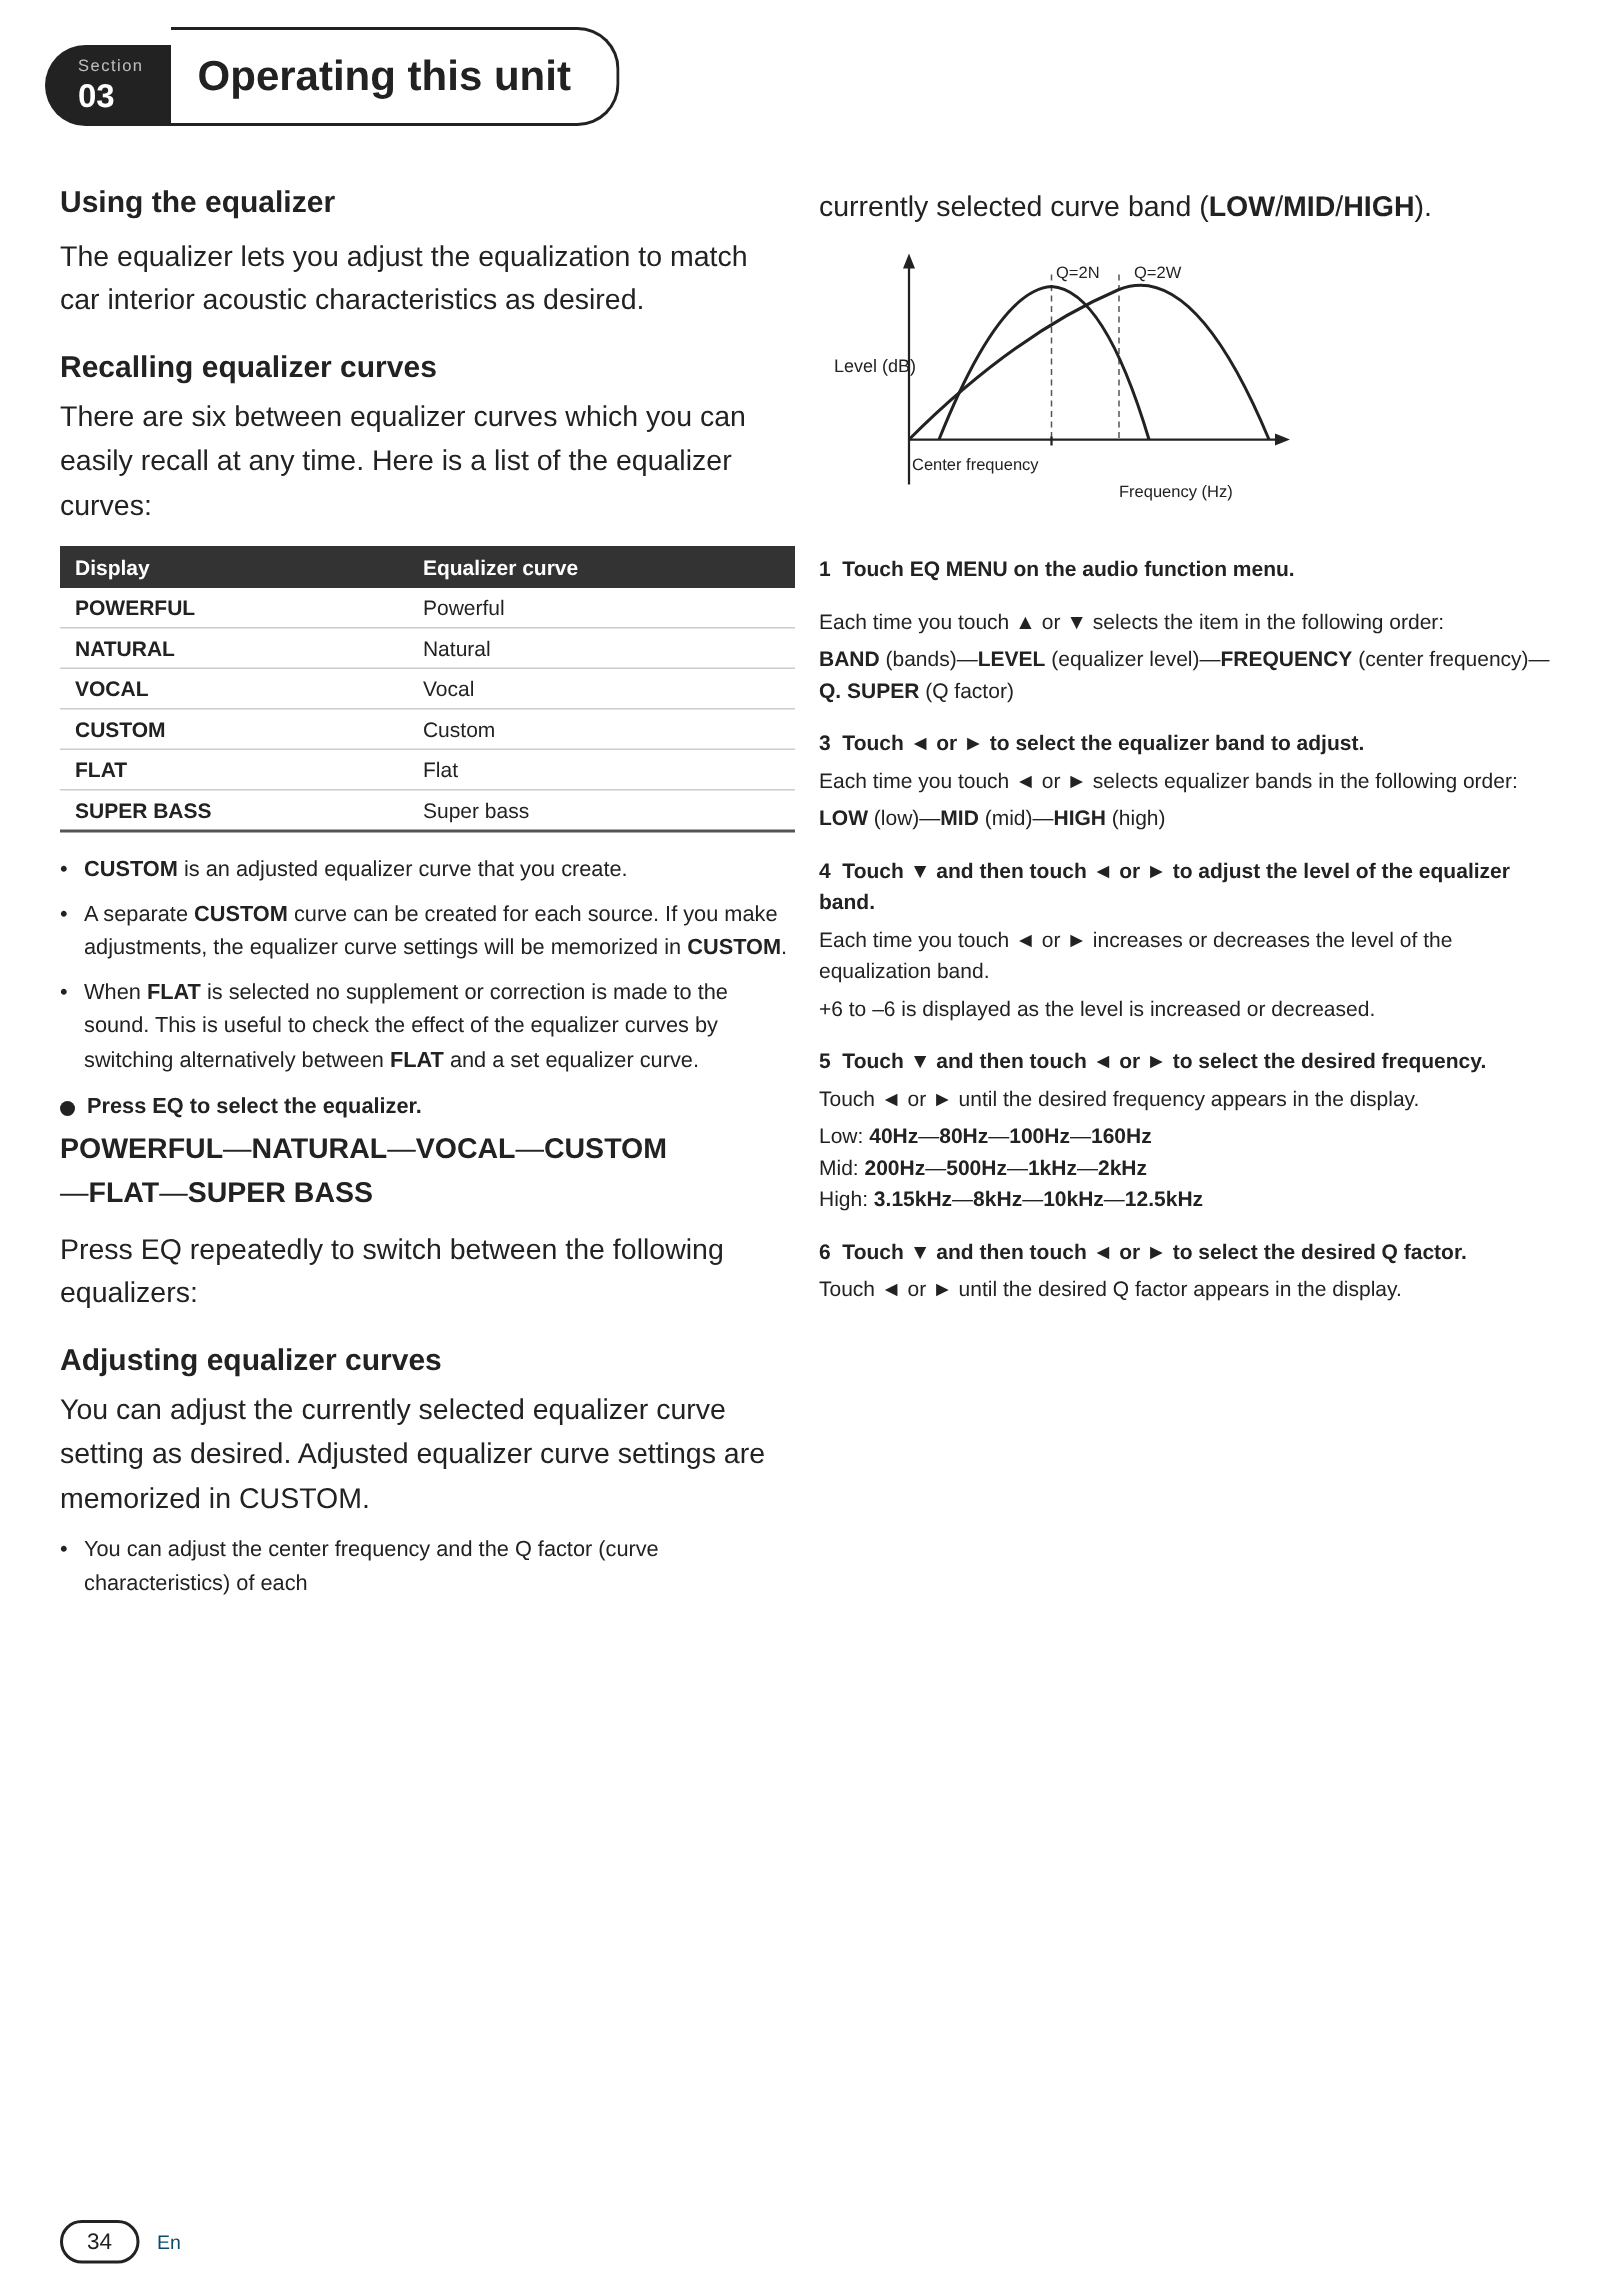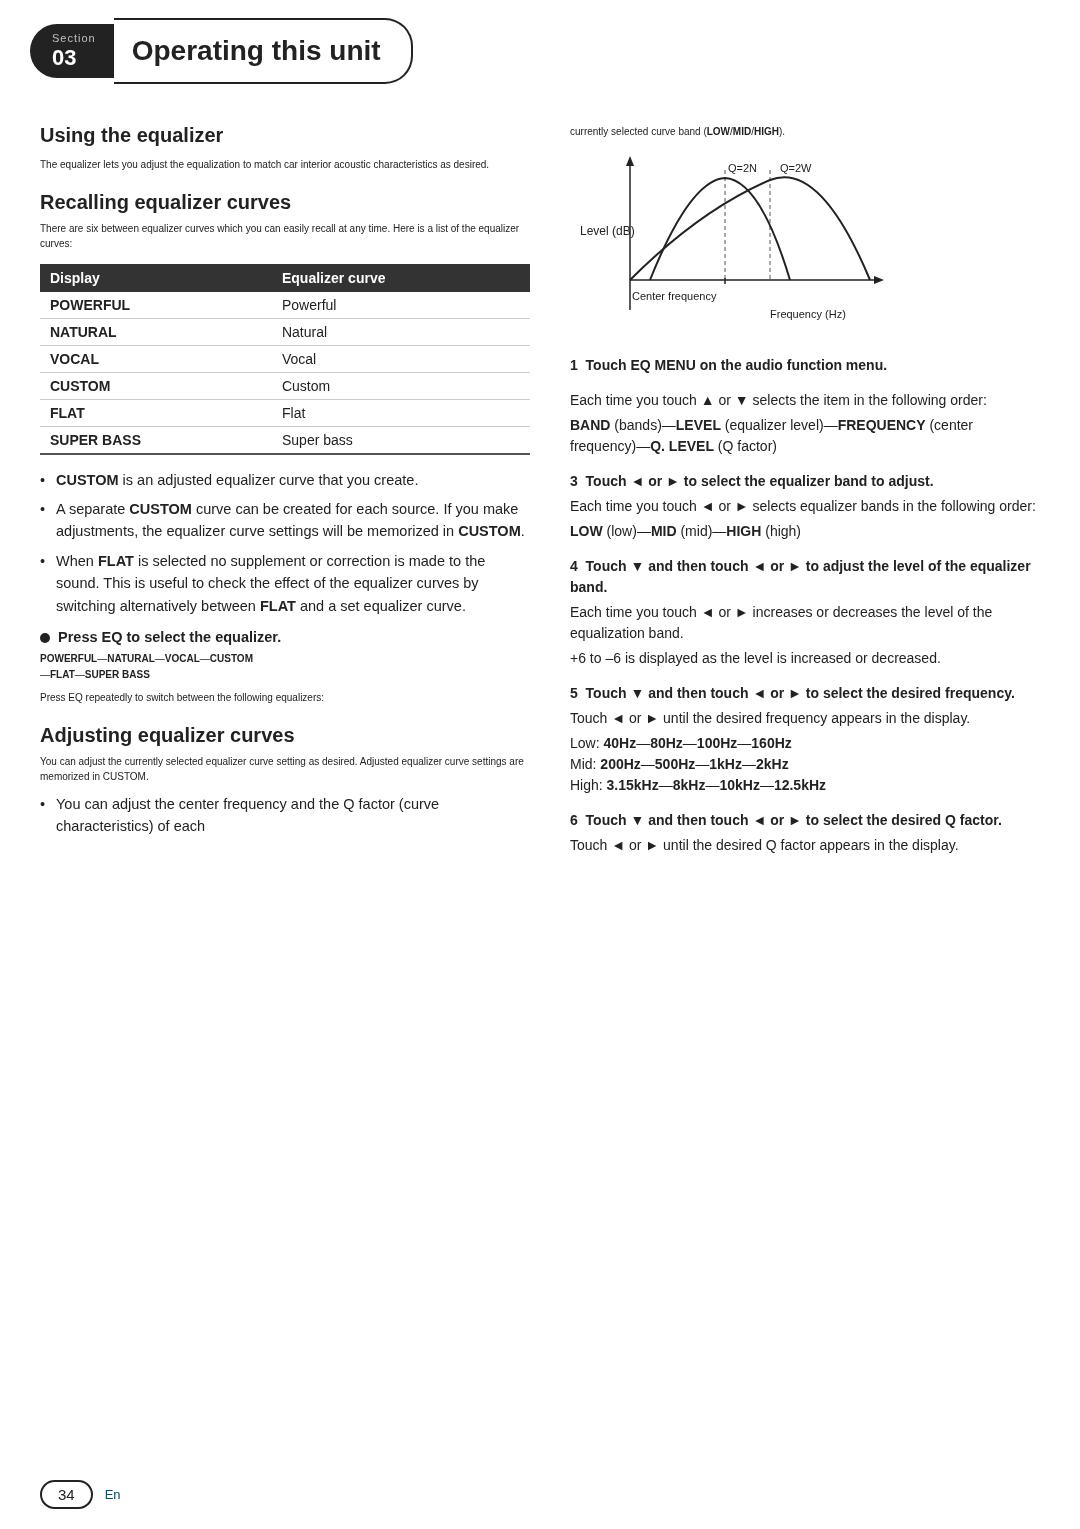--- a/index.html
+++ b/index.html
@@ -9,21 +9,21 @@
       background: #fff;
       font-family: 'Arial', sans-serif;
       font-size: 15px;
       color: #222;
       position: relative;
     }
 
     
     .header {
       display: flex;
-      align-items: center;
+      align-items: flex-end;
       padding: 18px 18px 10px 30px;
       border-bottom: none;
     }
     .section-badge {
       background: #222;
       color: #fff;
       border-radius: 28px 0 0 28px;
       padding: 8px 18px 8px 22px;
       font-size: 13px;
       font-weight: bold;
@@ -57,21 +57,21 @@
     .section-title {
       font-size: 28px;
       font-weight: bold;
       color: #222;
     }
 
     
     .main-content {
       display: flex;
       padding: 30px 40px 20px 40px;
-      gap: 40px;
+      gap: 16px;
     }
     .left-col {
       flex: 0 0 490px;
       max-width: 490px;
     }
     .right-col {
       flex: 1;
       min-width: 0;
     }
 
@@ -82,21 +82,21 @@
       margin-bottom: 10px;
       margin-top: 0;
     }
     .sub-heading {
       font-size: 20px;
       font-weight: bold;
       margin-bottom: 7px;
       margin-top: 18px;
     }
     p {
-      font-size: 10px;
+      font-size: 19px;
       line-height: 1.55;
       margin-bottom: 8px;
     }
 
     
     .eq-table {
       width: 100%;
       border-collapse: collapse;
       margin: 12px 0 14px 0;
       font-size: 14.5px;
@@ -328,21 +328,21 @@
 
       </svg>
     </div>
 
     <div id="steps-container">
     <div class="step">
           <p class="step-heading"><span class="bold">1&nbsp;&nbsp;<strong>Touch</strong> <strong>EQ MENU</strong> on the audio function menu.</span></p>
         </div>
         <div class="step">
           <p>Each time you touch ▲ or ▼ selects the item in the following order:</p>
-          <p><strong>BAND</strong> (bands)—<strong>LEVEL</strong> (equalizer level)—<strong>FREQUENCY</strong> (center frequency)—<strong>Q. LEVEL</strong> (Q factor)</p>
+          <p><strong>BAND</strong> (bands)—<strong>LEVEL</strong> (equalizer level)—<strong>FREQUENCY</strong> (center frequency)—<strong>Q. SUPER</strong> (Q factor)</p>
         </div>
         <div class="step">
           <p class="step-heading"><span class="bold">3&nbsp;&nbsp;<strong>Touch</strong> ◄ or ► to select the equalizer band to adjust.</span></p>
           <p>Each time you touch ◄ or ► selects equalizer bands in the following order:</p>
           <p><strong>LOW</strong> (low)—<strong>MID</strong> (mid)—<strong>HIGH</strong> (high)</p>
         </div>
         <div class="step">
           <p class="step-heading"><span class="bold">4&nbsp;&nbsp;<strong>Touch</strong> ▼ and then touch ◄ or ► to adjust the level of the equalizer band.</span></p>
           <p>Each time you touch ◄ or ► increases or decreases the level of the equalization band.</p>
           <p>+6 to –6 is displayed as the level is increased or decreased.</p>

